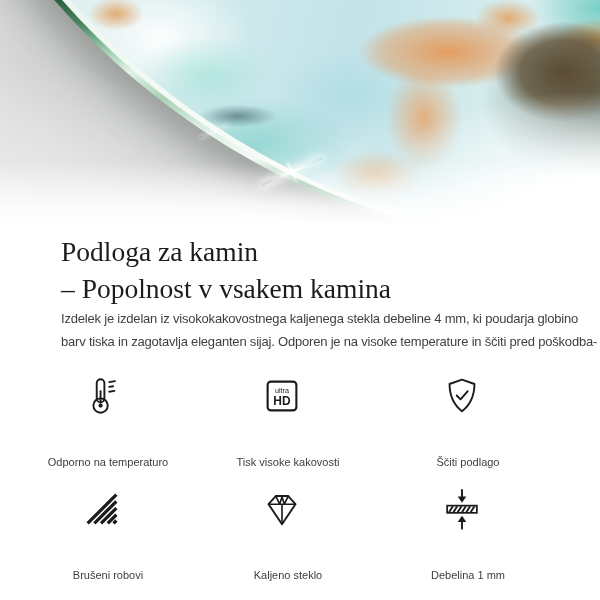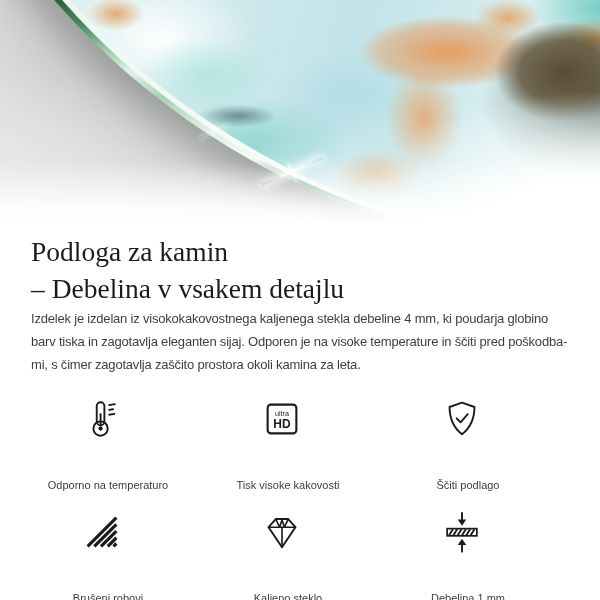--- a/index.html
+++ b/index.html
@@ -75,21 +75,21 @@
     width: 66px; height: 3px; left: -33px; top: -1.5px;
     transform: rotate(-24deg);
     box-shadow: 0 0 9px 2px rgba(255,255,255,0.9);
   }
   .sparkle::after {
     width: 26px; height: 2.5px; left: -13px; top: -1.25px;
     transform: rotate(64deg);
   }
 
   
-  .content { padding: 0 28px 0 31px; }
+  .content { padding: 0 28px 0 61px; }
   .title {
     margin: 7px 0 0 0;
     font-family: "Liberation Serif", serif;
     font-weight: 400;
     font-size: 27.5px; line-height: 37px;
     color: #1c1c1e;
   }
   .title div { white-space: nowrap; }
   .desc {
     font-size: 13px; line-height: 23px; letter-spacing: -0.2px;
@@ -123,26 +123,25 @@
   <div class="glass-bevel"></div>
   <div class="marble"></div>
   <div class="hero-fade"></div>
   <div class="sparkle small"></div>
   <div class="sparkle main"></div>
 </div>
 
 <div class="content">
   <h1 class="title">
     <div>Podloga za kamin</div>
-    <div>– Debelina v vsakem detajlu</div>
+    <div>– Popolnost v vsakem kamina</div>
   </h1>
   <div class="desc">
     <div>Izdelek je izdelan iz visokokakovostnega kaljenega stekla debeline 4 mm, ki poudarja globino</div>
     <div>barv tiska in zagotavlja eleganten sijaj. Odporen je na visoke temperature in ščiti pred poškodba-</div>
-    <div>mi, s čimer zagotavlja zaščito prostora okoli kamina za leta.</div>
   </div>
 </div>
 
 <div class="features">
 
   <div class="feature">
     <div class="icon-wrap">
       <svg width="46" height="46" viewBox="0 0 48 48" fill="none" stroke="#1b1b1b" stroke-width="2" stroke-linecap="round" stroke-linejoin="round">
         <rect x="18.5" y="6.5" width="8" height="24" rx="4"></rect>
         <circle cx="22.5" cy="34" r="7.5"></circle>

